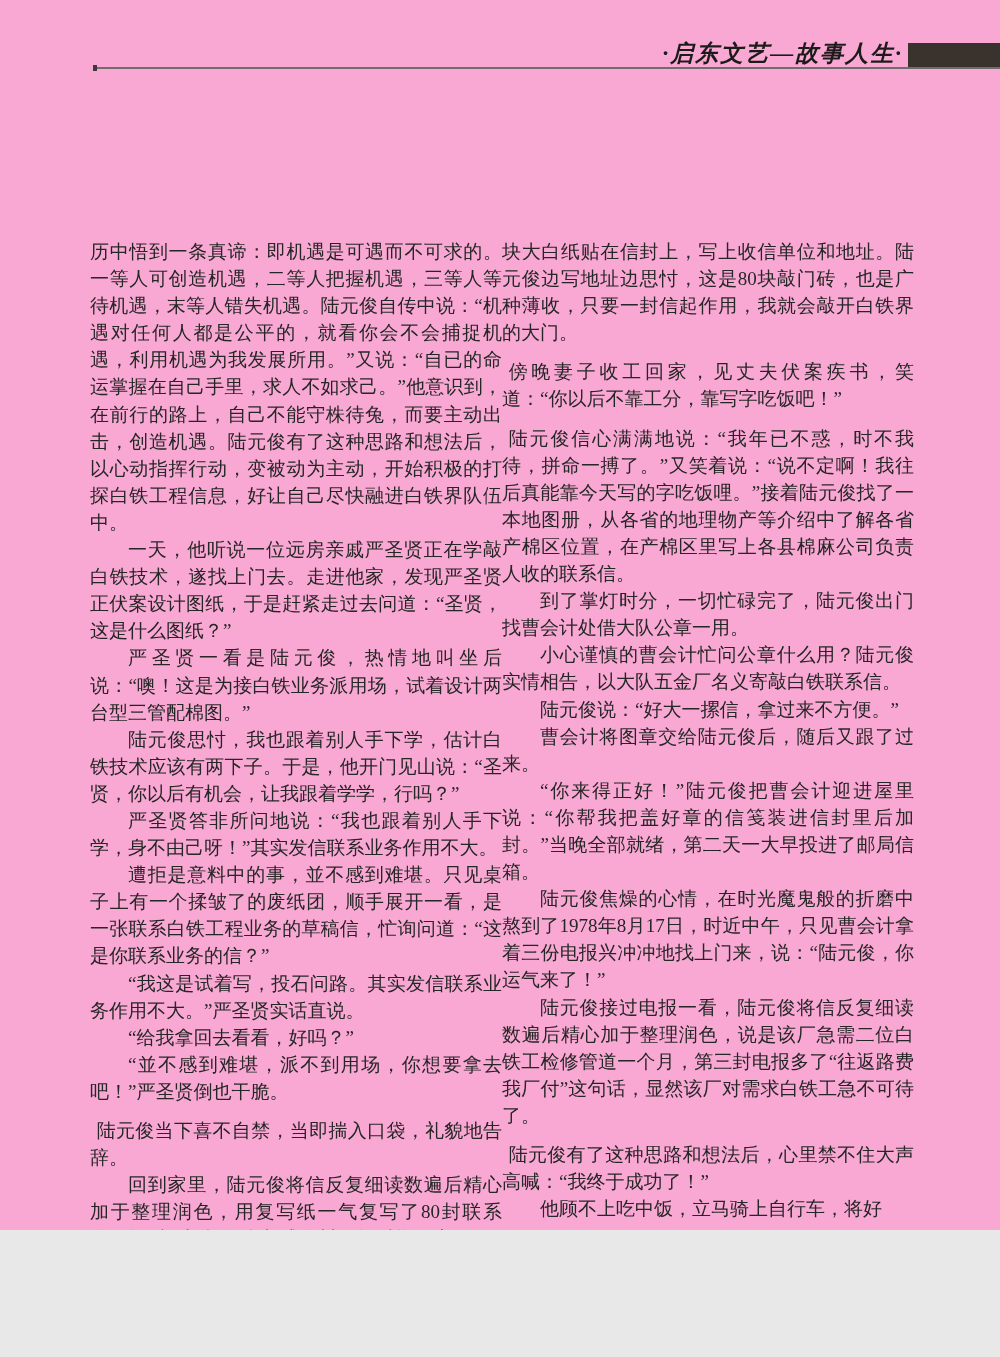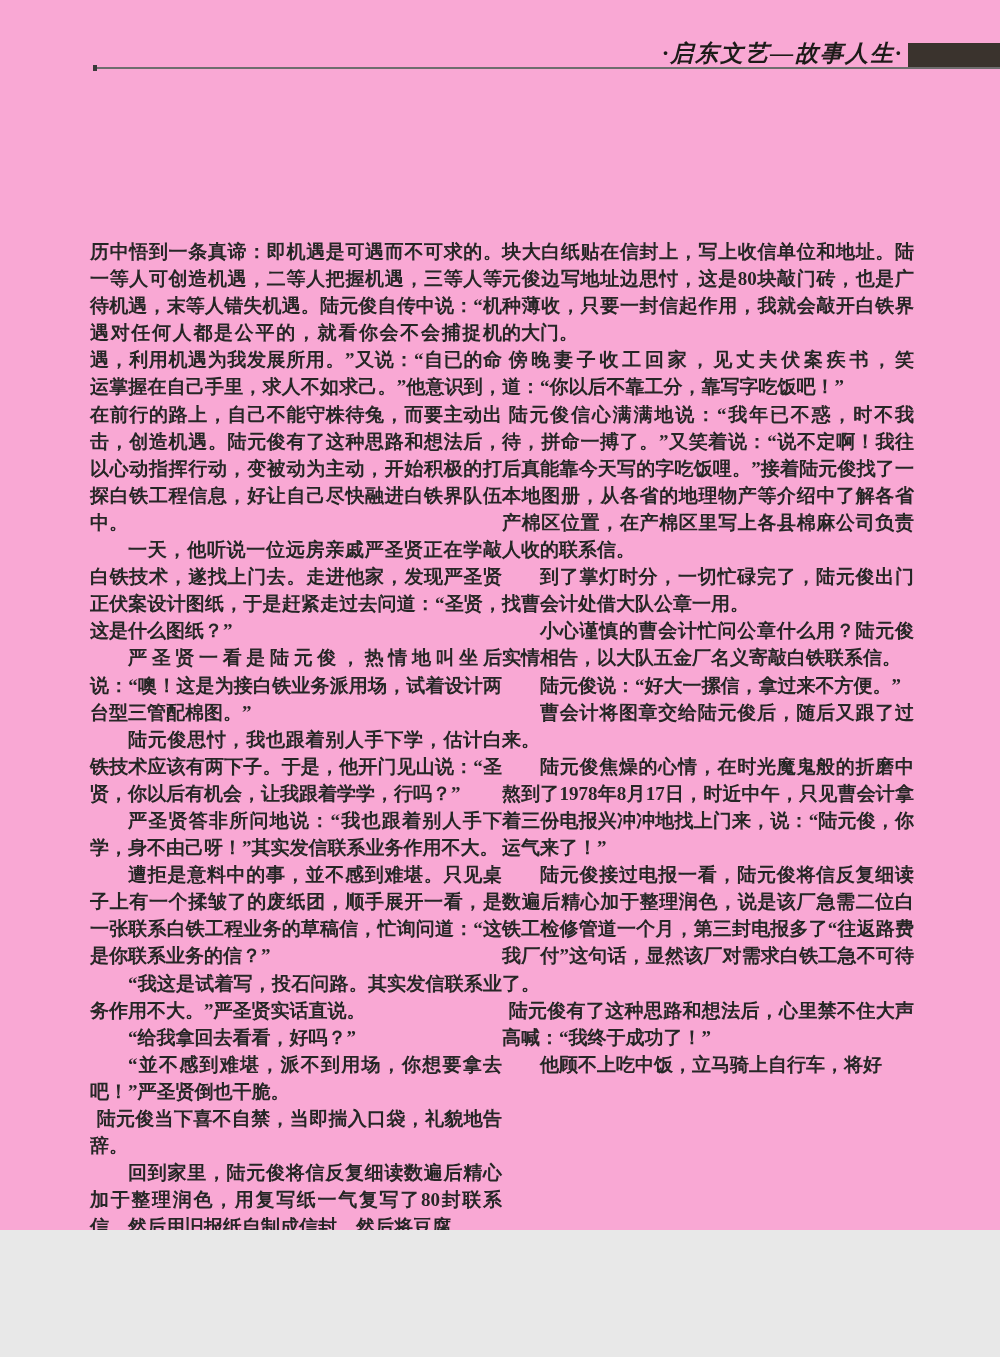--- a/index.html
+++ b/index.html
@@ -49,36 +49,35 @@
     height: 6px;
     background: #3a3a3a;
   }
   
   .content {
     position: absolute;
     top: 238px;
     left: 90px;
     right: 86px;
     display: flex;
-    font-weight: bold;
   }
   .column {
     flex: 1 1 0;
     min-width: 0;
   }
   .para {
     font-size: 19px;
     line-height: 27.1px;
     color: #262626;
     text-align: justify;
     text-justify: inter-ideograph;
     word-break: break-all;
   }
   .indent-full  { text-indent: 2em; }
-  .indent-small { text-indent: 0.35em; }
+  .indent-small { text-indent: 0.35em; margin-top: 12px; }
   .indent-none  { text-indent: 0; }
   
   .page-number {
     position: absolute;
     top: 1284px;
     left: 872px;
     font-family: "Liberation Sans", "DejaVu Sans", sans-serif;
     font-size: 24px;
     color: #4a4a4a;
     letter-spacing: 1px;
@@ -110,20 +109,21 @@
         <p class="para indent-full">回到家里，陆元俊将信反复细读数遍后精心加于整理润色，用复写纸一气复写了80封联系信，然后用旧报纸自制成信封，然后将豆腐</p>
       </div>
     <div class="column">
         <p class="para indent-none">块大白纸贴在信封上，写上收信单位和地址。陆元俊边写地址边思忖，这是80块敲门砖，也是广种薄收，只要一封信起作用，我就会敲开白铁界的大门。</p>
         <p class="para indent-small">傍晚妻子收工回家，见丈夫伏案疾书，笑道：“你以后不靠工分，靠写字吃饭吧！”</p>
         <p class="para indent-small">陆元俊信心满满地说：“我年已不惑，时不我待，拼命一搏了。”又笑着说：“说不定啊！我往后真能靠今天写的字吃饭哩。”接着陆元俊找了一本地图册，从各省的地理物产等介绍中了解各省产棉区位置，在产棉区里写上各县棉麻公司负责人收的联系信。</p>
         <p class="para indent-full">到了掌灯时分，一切忙碌完了，陆元俊出门找曹会计处借大队公章一用。</p>
         <p class="para indent-full">小心谨慎的曹会计忙问公章什么用？陆元俊实情相告，以大队五金厂名义寄敲白铁联系信。</p>
         <p class="para indent-full">陆元俊说：“好大一摞信，拿过来不方便。”</p>
         <p class="para indent-full">曹会计将图章交给陆元俊后，随后又跟了过来。</p>
+        <p class="para indent-full">“你来得正好！”陆元俊把曹会计迎进屋里说：“你帮我把盖好章的信笺装进信封里后加封。”当晚全部就绪，第二天一大早投进了邮局信箱。</p>
         <p class="para indent-full">陆元俊焦燥的心情，在时光魔鬼般的折磨中熬到了1978年8月17日，时近中午，只见曹会计拿着三份电报兴冲冲地找上门来，说：“陆元俊，你运气来了！”</p>
         <p class="para indent-full">陆元俊接过电报一看，陆元俊将信反复细读数遍后精心加于整理润色，说是该厂急需二位白铁工检修管道一个月，第三封电报多了“往返路费我厂付”这句话，显然该厂对需求白铁工急不可待了。</p>
         <p class="para indent-small">陆元俊有了这种思路和想法后，心里禁不住大声高喊：“我终于成功了！”</p>
         <p class="para indent-full">他顾不上吃中饭，立马骑上自行车，将好</p>
       </div>
   </div>
 
   <div class="page-number">37</div>
 
 </div>

